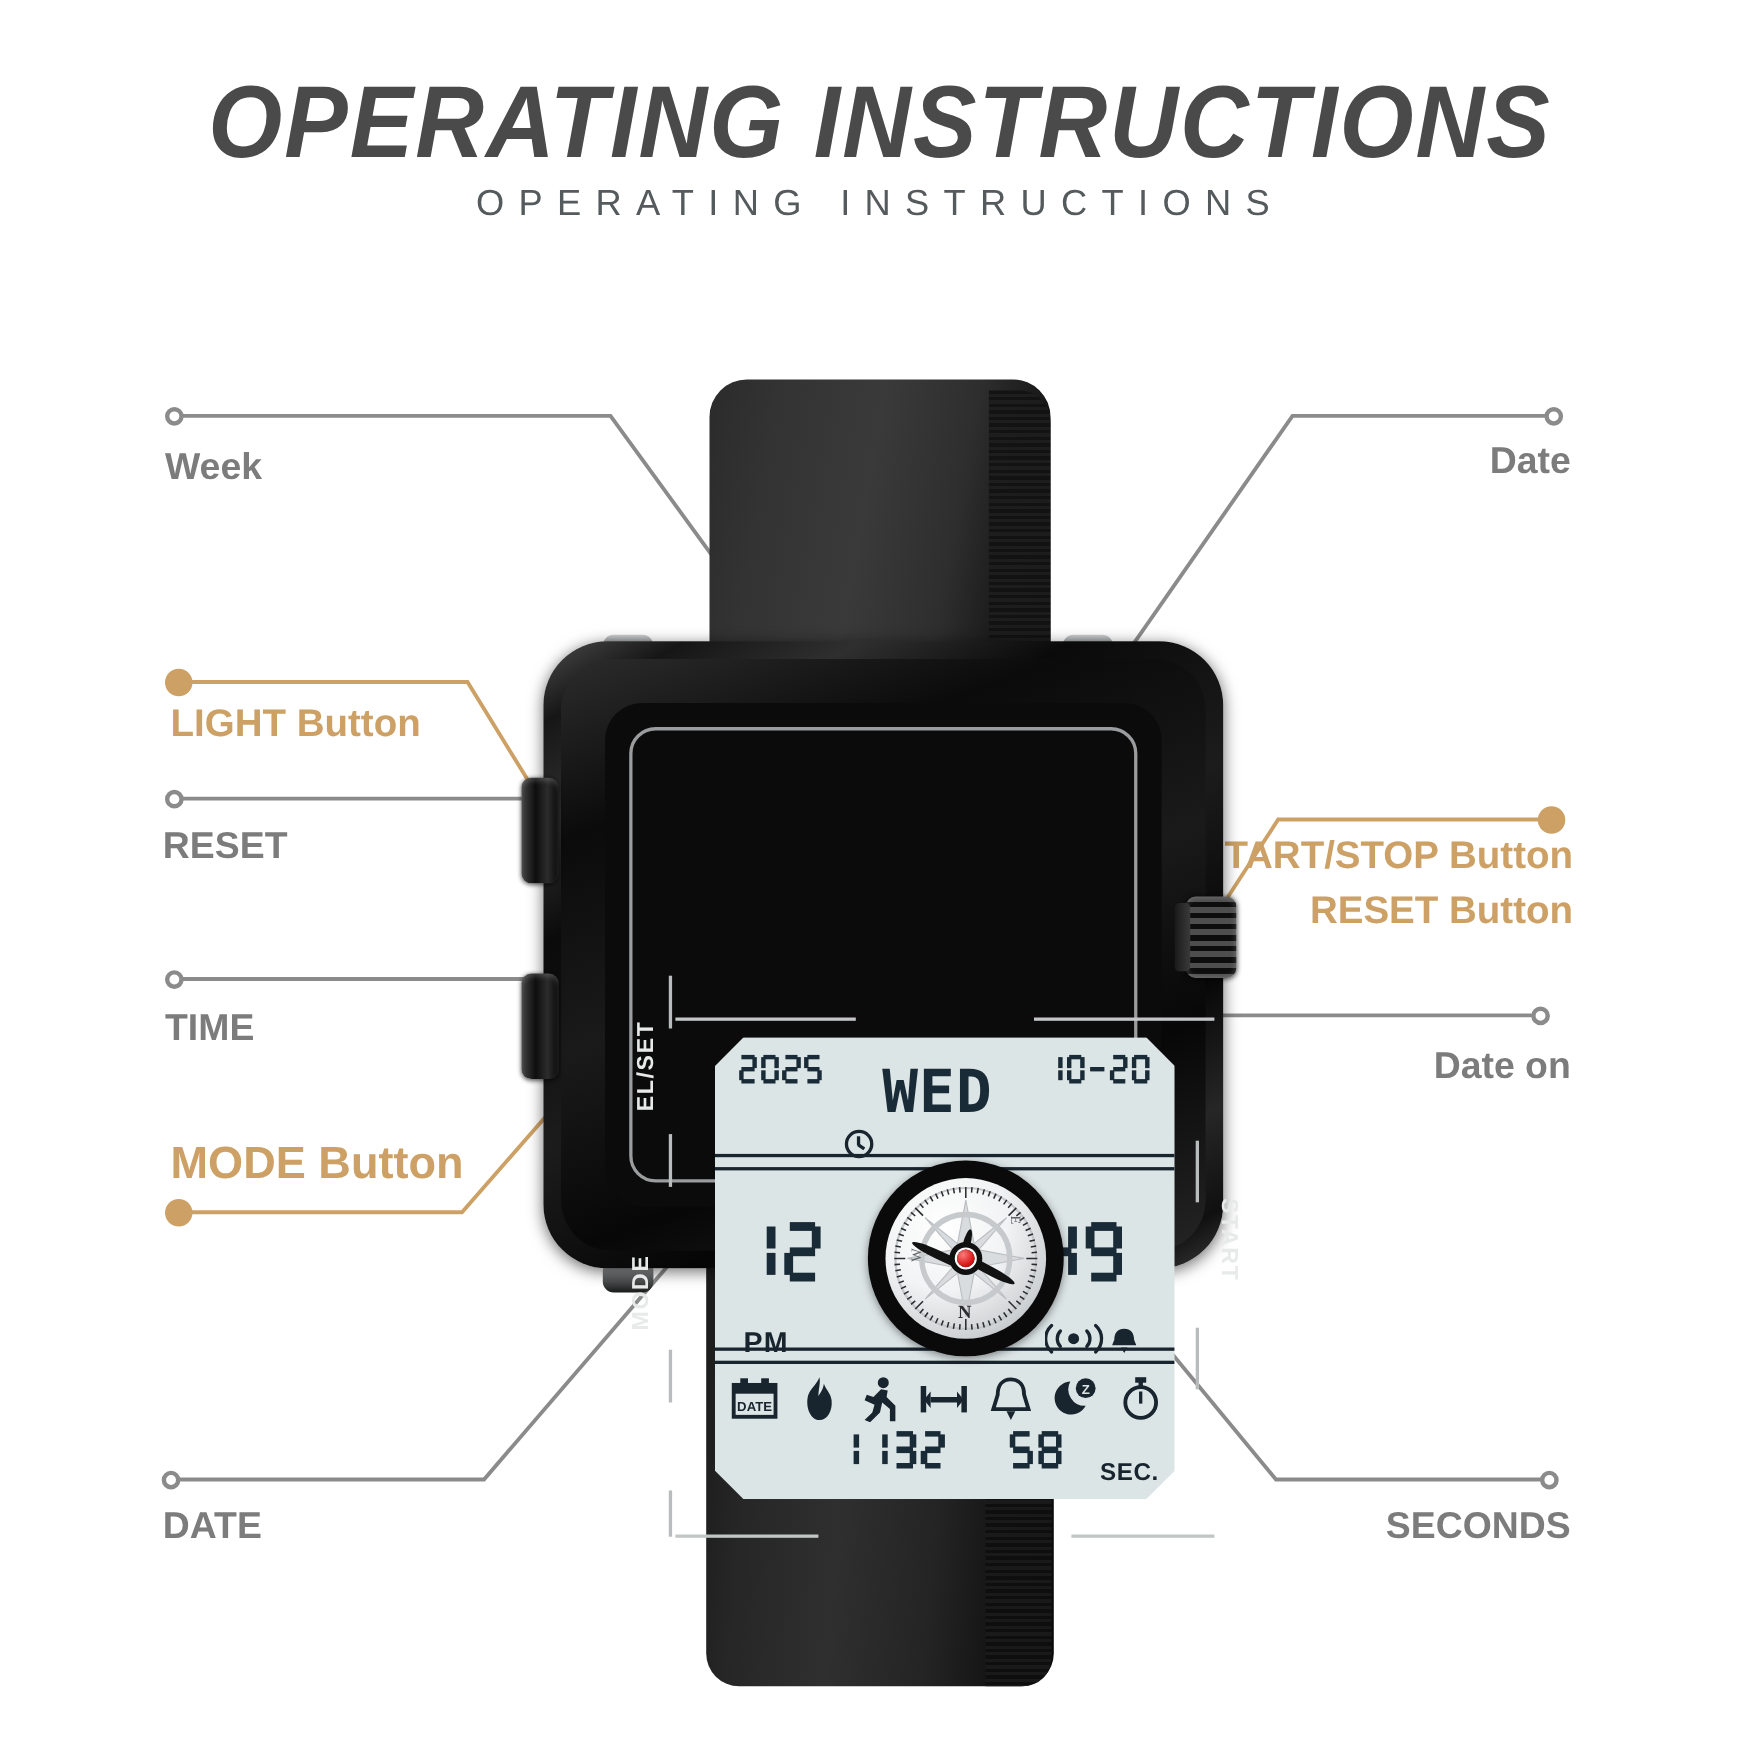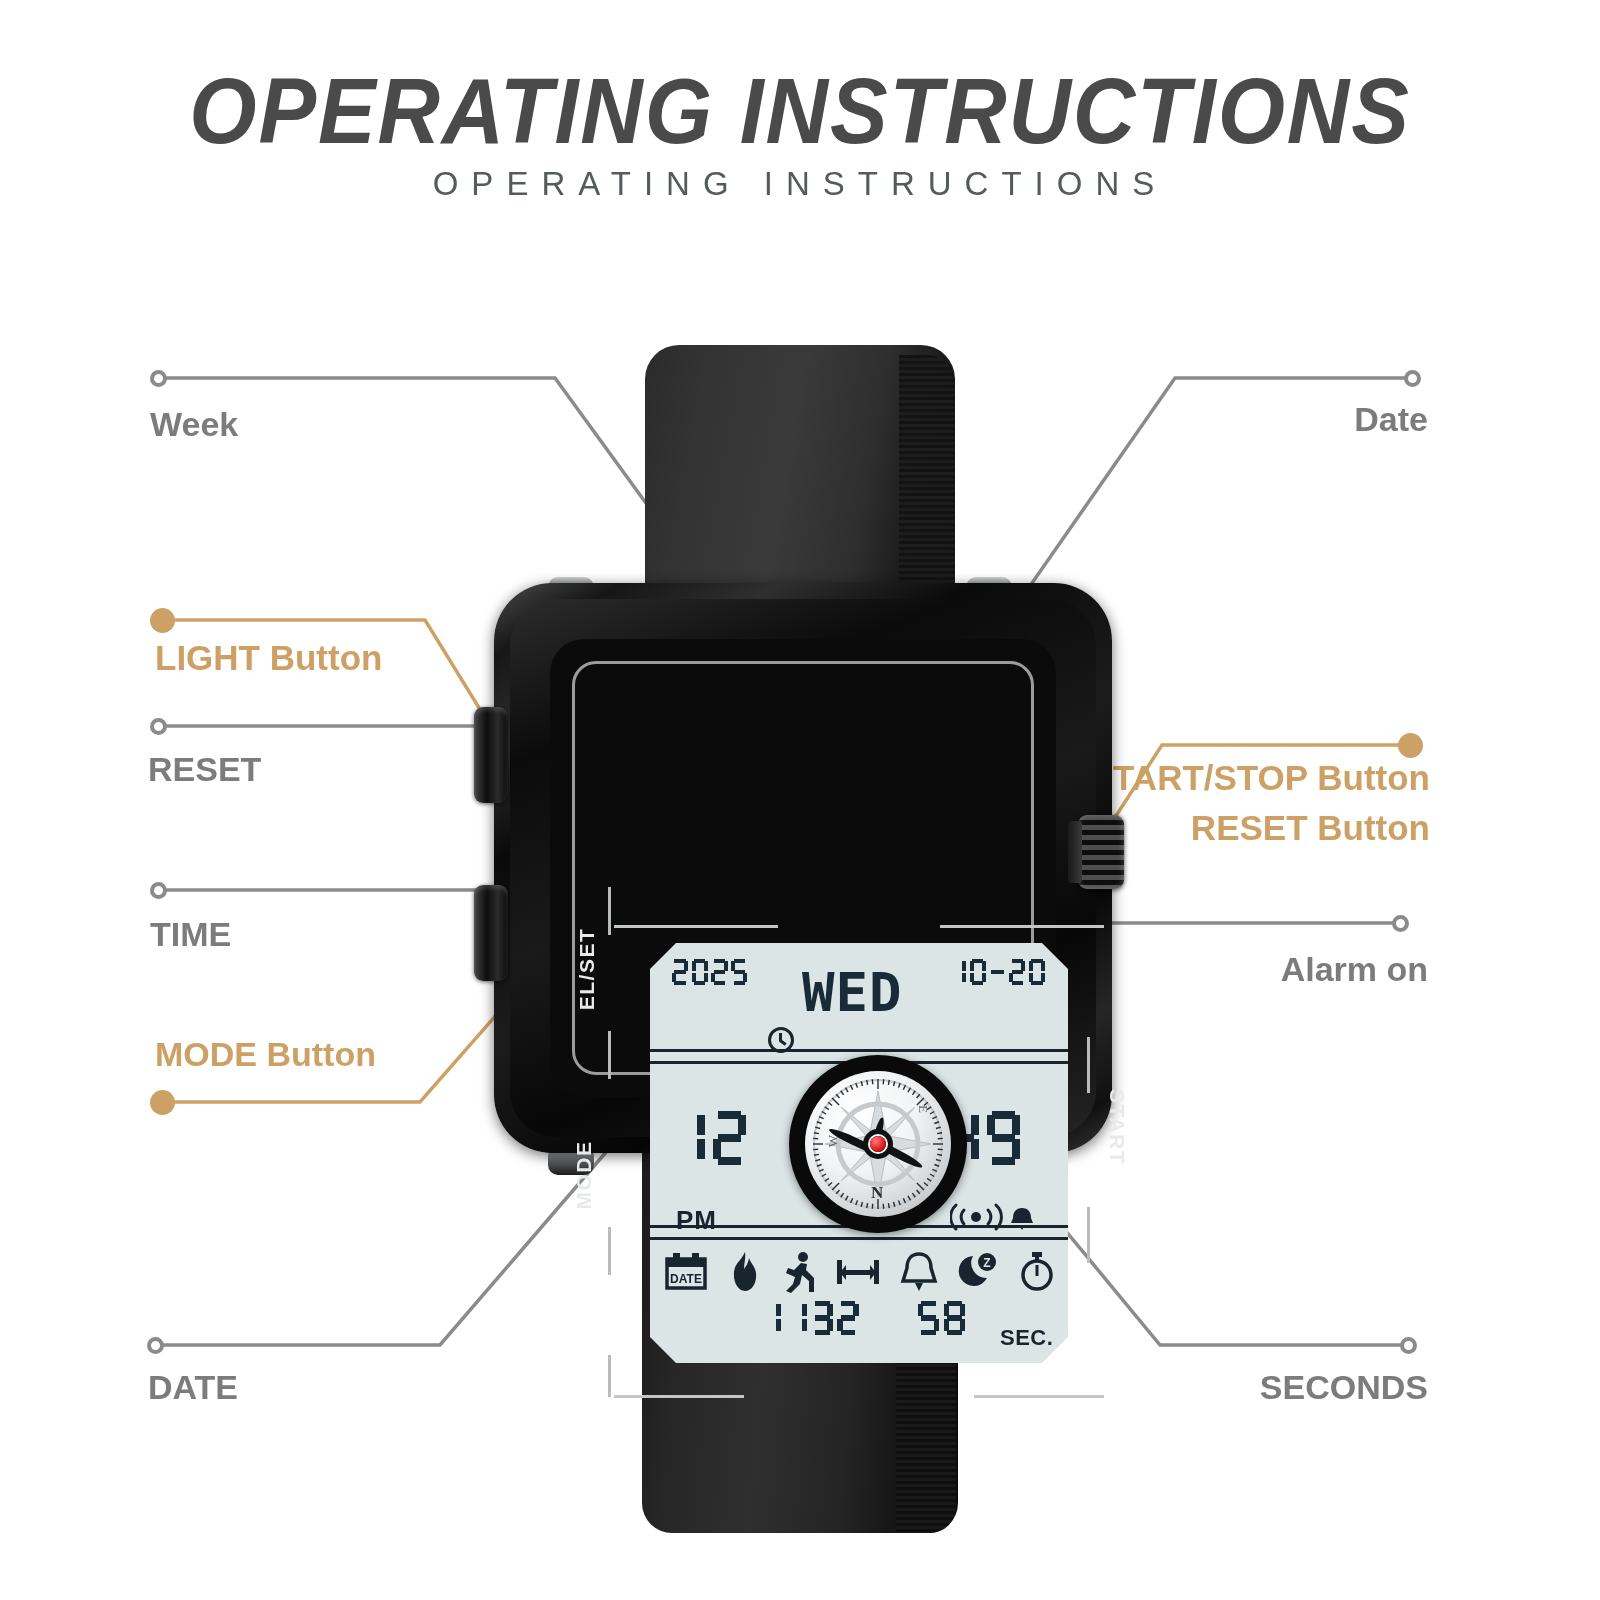--- a/index.html
+++ b/index.html
@@ -252,31 +252,31 @@
   <div class="dot hollow" style="left:1400px; top:1337px;"></div>
 
   <div class="lbl gray l" style="left:150px; top:405px; font-size:34px;">Week</div>
 
   <div class="lbl tan l" style="left:155px; top:638px; font-size:35px;">LIGHT Button</div>
 
   <div class="lbl gray l" style="left:148px; top:750px; font-size:34px;">RESET</div>
 
   <div class="lbl gray l" style="left:150px; top:915px; font-size:34px;">TIME</div>
 
-  <div class="lbl tan l" style="left:155px; top:1035px; font-size:34px;">MODE Button</div>
+  <div class="lbl tan l" style="left:155px; top:1035px; font-size:41px;">MODE Button</div>
 
   <div class="lbl gray l" style="left:148px; top:1368px; font-size:34px;">DATE</div>
 
   <div class="lbl gray r" style="right:172px; top:400px; font-size:34px;">Date</div>
 
   <div class="lbl tan r" style="right:170px; top:758px; font-size:35px;">START/STOP Button</div>
 
   <div class="lbl tan r" style="right:170px; top:808px; font-size:35px;">RESET Button</div>
 
-  <div class="lbl gray r" style="right:172px; top:950px; font-size:34px;">Alarm on</div>
+  <div class="lbl gray r" style="right:172px; top:950px; font-size:34px;">Date on</div>
 
   <div class="lbl gray r" style="right:172px; top:1368px; font-size:34px;">SECONDS</div>
 
   <div id="watch">
 
     <div class="strap-top"></div>
     <div class="strap-bot"></div>
 
     <div class="lug tl"></div>
     <div class="lug tr"></div>

